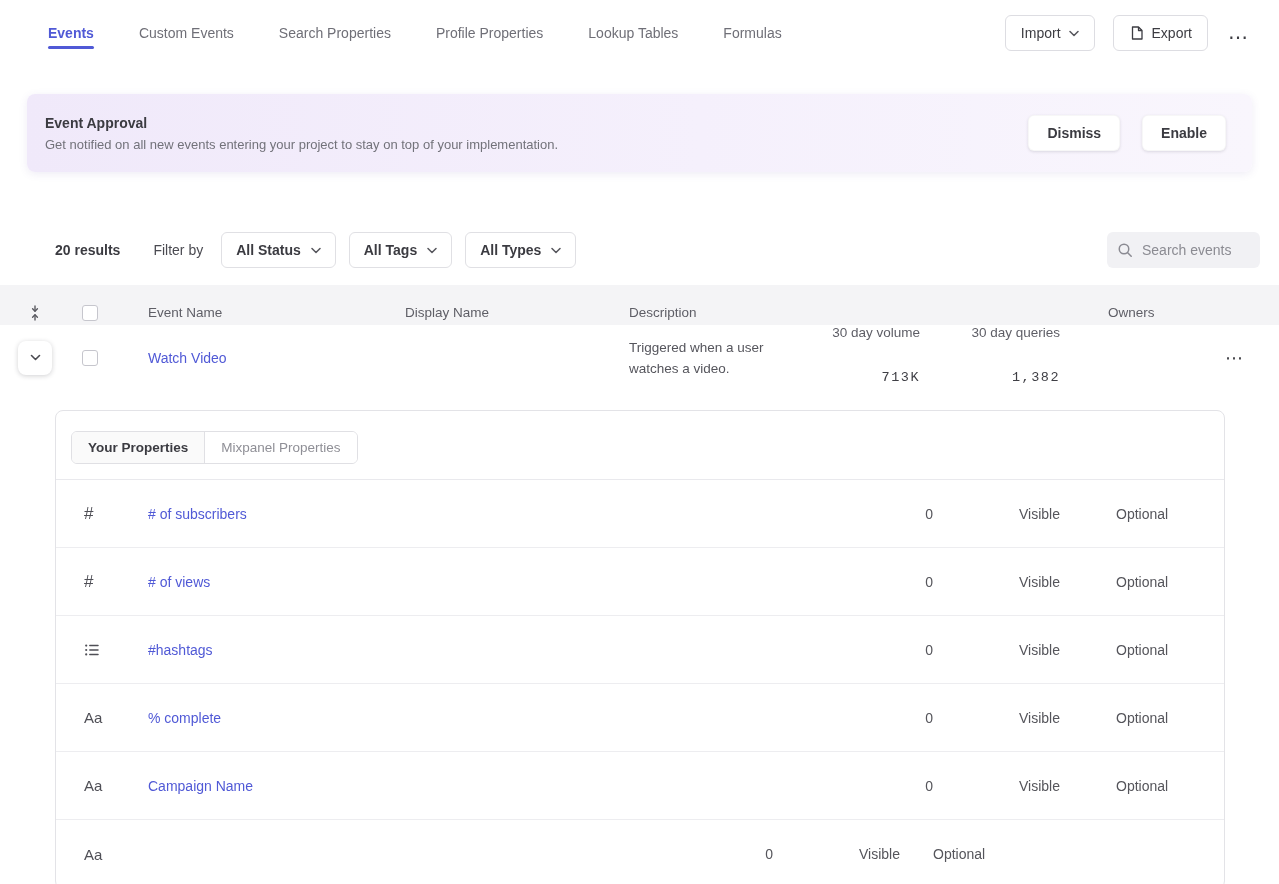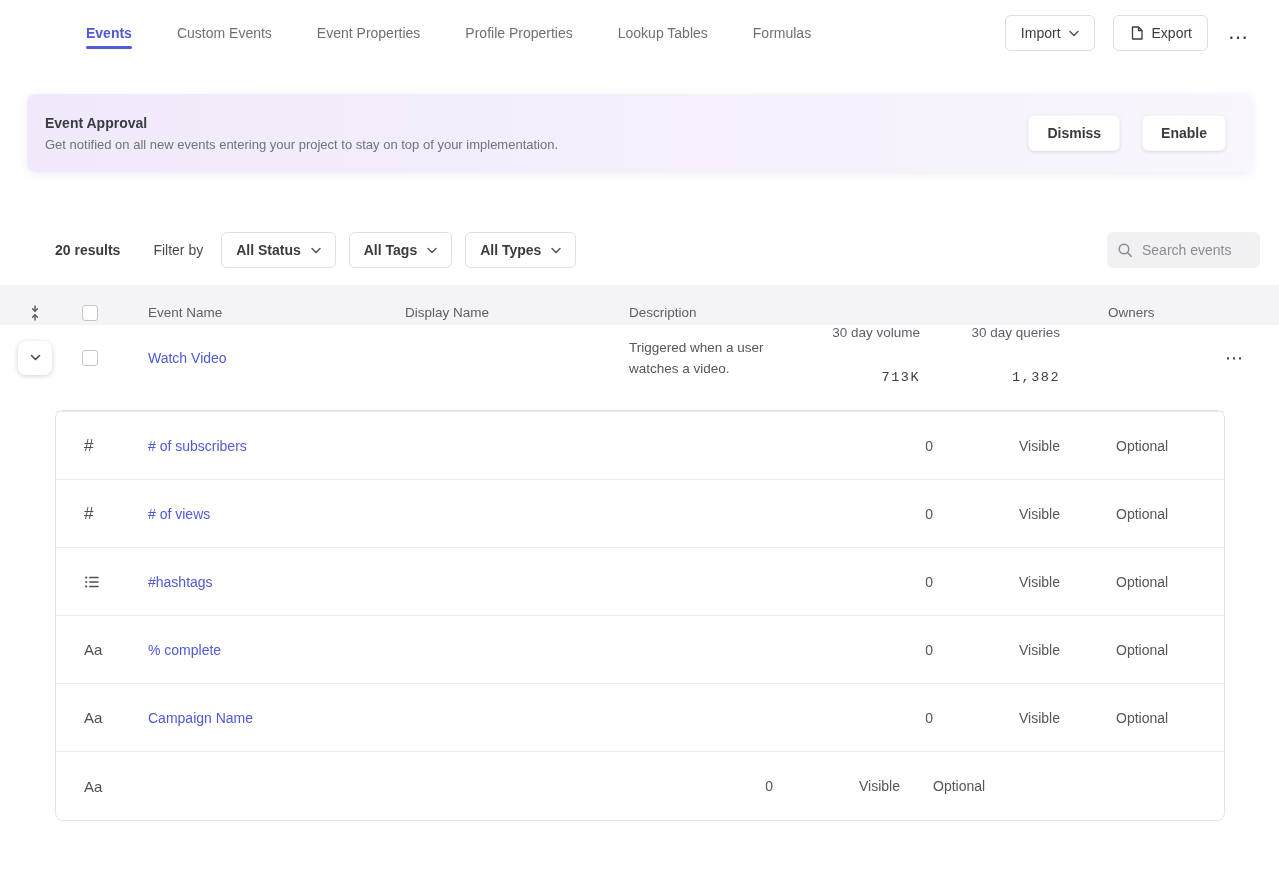--- a/index.html
+++ b/index.html
@@ -5,21 +5,21 @@
   * { box-sizing: border-box; margin: 0; padding: 0; }
   html, body { width: 1279px; height: 884px; }
   body {
     font-family: "Liberation Sans", sans-serif;
     background: #ffffff;
     color: #3b3b41;
     overflow: hidden;
     position: relative;
   }
   
-  .topnav { height: 66px; display: flex; align-items: center; padding: 0 28px 0 48px; background: #fff; margin-left: 38px; }
+  .topnav { height: 66px; display: flex; align-items: center; padding: 0 28px 0 48px; background: #fff; }
   .tabs { display: flex; gap: 45px; height: 100%; align-items: center; }
   .tab { position: relative; height: 100%; display: flex; align-items: center; font-size: 14px; color: #6f6f77; cursor: pointer; white-space: nowrap; }
   .tab.active { color: #5059d6; font-weight: 700; }
   .tab.active::after { content: ""; position: absolute; left: 0; right: 0; bottom: 17px; height: 3px; border-radius: 3px; background: #5059d6; }
   .nav-actions { margin-left: auto; display: flex; align-items: flex-end; gap: 18px; }
   .btn { height: 36px; padding: 0 15px; border: 1px solid #dddde2; border-radius: 6px; background: #fff; font-family: inherit; font-size: 14px; font-weight: 500; color: #3c3c42; display: inline-flex; align-items: center; gap: 8px; cursor: pointer; }
   .nav-more { font-size: 20px; color: #3c3c42; line-height: 1; cursor: pointer; padding: 4px 2px; letter-spacing: 1px; }
 
   
   .banner { margin: 28px 27px 0 27px; height: 78px; border-radius: 8px;
@@ -77,21 +77,21 @@
   .prop-requirement { font-size: 14px; color: #55555b; }
   svg { display: block; }
 </style>
 </head>
 <body>
 
 <div class="topnav">
   <div class="tabs">
     <div class="tab active">Events</div>
     <div class="tab">Custom Events</div>
-    <div class="tab">Event Properties</div>
+    <div class="tab">Search Properties</div>
     <div class="tab">Profile Properties</div>
     <div class="tab">Lookup Tables</div>
     <div class="tab">Formulas</div>
   </div>
   <div class="nav-actions">
     <button class="btn">
       <span>Import</span>
       <span>
         <svg width="10" height="7" viewBox="0 0 10 7">
             <polyline points="1,1.5 5,5.5 9,1.5" fill="none" stroke="#55555b" stroke-width="1.5" stroke-linecap="round" stroke-linejoin="round"></polyline>
@@ -201,20 +201,26 @@
   <div class="event-link">Watch Video</div>
   <div class="pad10"></div>
   <div class="desc">Triggered when a user watches a video.</div>
   <div class="right num">713K</div>
   <div class="right num">1,382</div>
   <div class="owners-col"></div>
   <div class="row-more">⋯</div>
 </div>
 
 <div class="panel">
+  <div class="panel-tabs">
+    <div class="seg-group">
+      <div class="seg active">Your Properties</div>
+      <div class="seg">Mixpanel Properties</div>
+    </div>
+  </div>
   <div class="panel-divider"></div>
 
   <div class="prop-row">
     <div class="prop-icon">
         <span class="glyph-hash">#</span>
       </div>
     <div class="prop-link"># of subscribers</div>
     <div class="prop-value">0</div>
     <div class="prop-visibility">Visible</div>
     <div class="prop-requirement">Optional</div>

